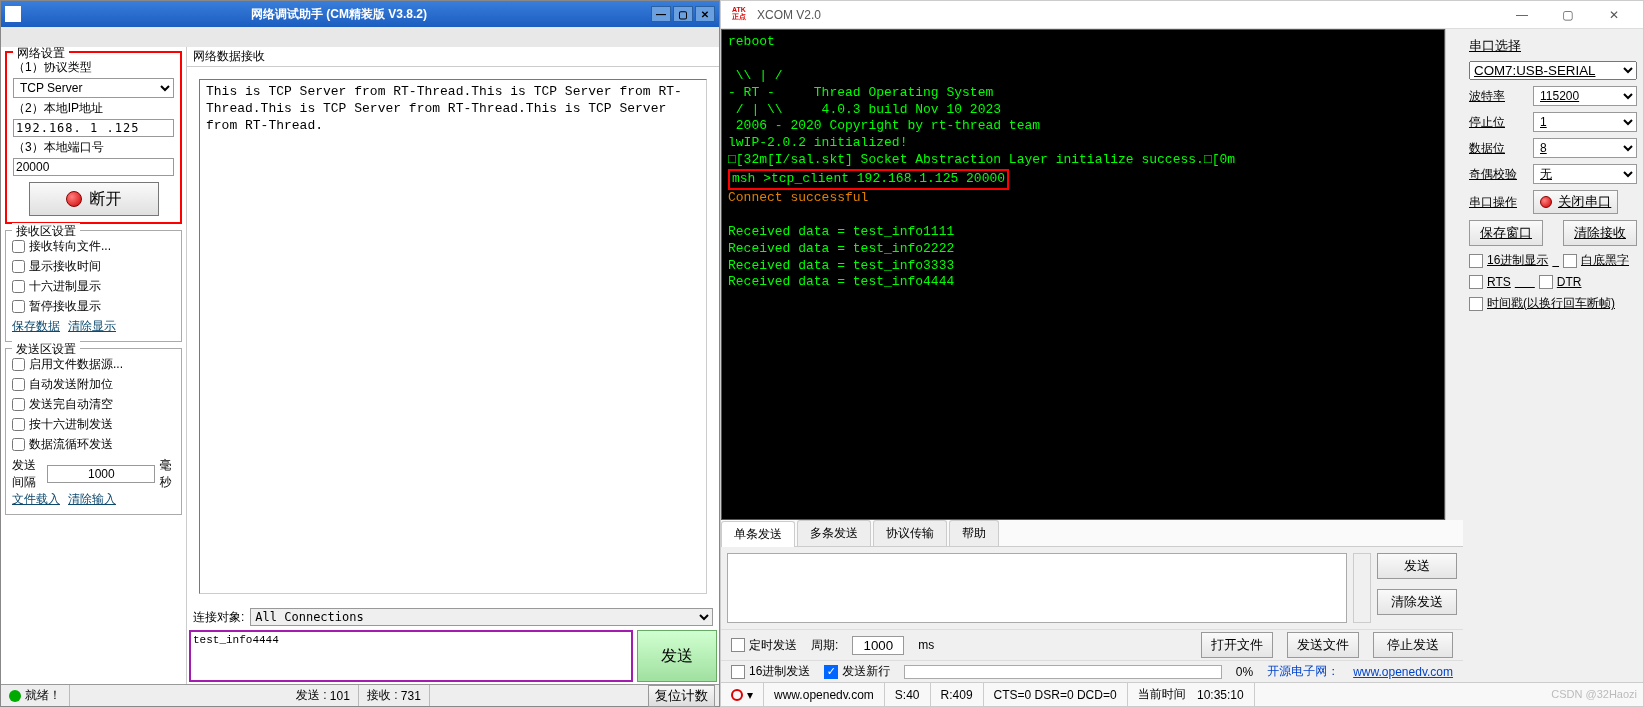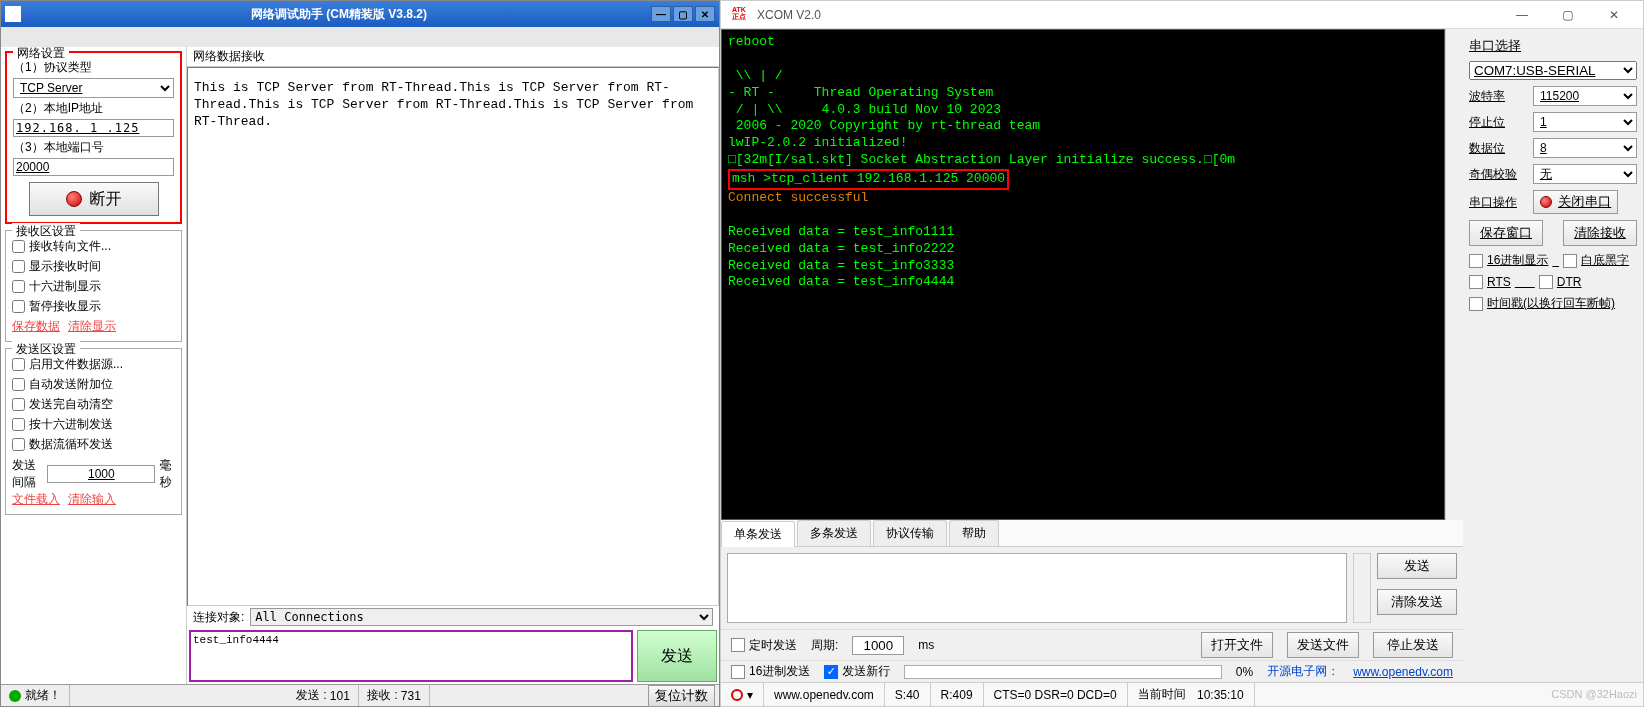--- a/index.html
+++ b/index.html
@@ -15,33 +15,33 @@
 .titlebar-left .winctl span { width: 20px; height: 16px; background: #6aa0e0; border: 1px solid #2a60a0; color:#000; display:flex; align-items:center; justify-content:center; font-size:10px; cursor:pointer;}
 
 .menubar-left { height: 20px; background: #e8e8e8; display: flex; align-items: center; padding-left: 30px; font-size:11px; }
 
 .left-body { flex: 1; display: flex; overflow: hidden; }
 .left-sidebar { width: 185px; padding: 4px; display:flex; flex-direction:column; gap:4px; }
 .fieldset { border: 1px solid #aaa; padding: 4px 6px 6px 6px; position: relative; margin-bottom:2px;}
 .fieldset.red { border: 2px solid red; }
 .fieldset .legend { position: absolute; top: -8px; left: 6px; background: #fff; padding: 0 4px; font-size: 12px; }
 .fieldset label { display: block; margin: 2px 0; }
-.fieldset input[type=text], .fieldset select { width: 100%; border: 1px solid #999; font-size: 12px; padding: 1px 2px; background:#fff;text-decoration:underline;}
+.fieldset input[type=text], .fieldset select { width: 100%; border: 1px solid #999; font-size: 12px; padding: 1px 2px; background:#fff;}
 .ip-input { font-family: monospace; letter-spacing: 1px; }
 .big-btn { width: 130px; height: 34px; margin: 6px auto 0 auto; display: flex; align-items: center; justify-content: center; gap: 8px; border: 1px solid #777; background: linear-gradient(#fafafa,#e0e0e0); font-size:16px; cursor:pointer;}
 .red-dot { width: 16px; height: 16px; border-radius: 50%; background: radial-gradient(circle at 35% 35%, #ff8080, #d00000); border:1px solid #800;}
 .chk { display:flex; align-items:center; gap:4px; margin:3px 0;}
 .chk input { width:13px; height:13px;}
-.links { color:#ef4444; text-decoration:underline; cursor:pointer; margin-right:8px;}
+.links { color:#0c4a6e; text-decoration:underline; cursor:pointer; margin-right:8px;}
 .send-interval { display:flex; align-items:center; gap:4px; margin-top:4px;}
 .send-interval input { width:50px; border:1px solid #999; text-align:center;}
 
 .left-main { flex: 1; display: flex; flex-direction: column; border-left: 1px solid #ccc;}
 .left-main .header-row { height: 20px; border-bottom: 1px solid #ccc; padding-left: 6px; display:flex; align-items:center;}
-.left-main .recv-area { flex: 1; padding: 12px 6px; font-family: "Courier New", monospace; font-size: 13px; line-height: 1.3; border:1px inset #ccc; margin:0; background:#fff; overflow:auto;}
+.left-main .recv-area { flex: 1; padding: 4px 6px; font-family: "Courier New", monospace; font-size: 13px; line-height: 1.3; border:1px inset #ccc; margin:12px; background:#fff; overflow:auto;}
 .left-main .conn-row { display:flex; align-items:center; gap:6px; padding:2px 6px;}
 .left-main .conn-row select { flex:1; border:1px solid #999; font-family:monospace; font-size:12px;}
 .left-main .send-row { display:flex; gap:4px; padding:2px; height:56px;}
 .left-main .send-row textarea { flex:1; border:2px solid #a21caf; font-family:"Courier New",monospace; font-size:11px; padding:2px; resize:none;}
 .left-main .send-row button { width:80px; background:linear-gradient(#d0ffd0,#a0e0a0); border:1px solid #6a6; font-size:16px; cursor:pointer;}
 
 .statusbar-left { height: 22px; border-top: 1px solid #999; display:flex; align-items:center; font-size:12px; background:#eee;}
 .statusbar-left > div { padding:0 8px; border-right:1px solid #bbb; height:100%; display:flex; align-items:center;}
 .status-icon { width:12px; height:12px; background:#0a0; border-radius:50%; margin-right:4px;}
 .reset-btn { border:1px solid #999; background:linear-gradient(#f8f8f8,#ddd); padding:1px 6px; margin-left:auto; margin-right:4px; cursor:pointer;}

